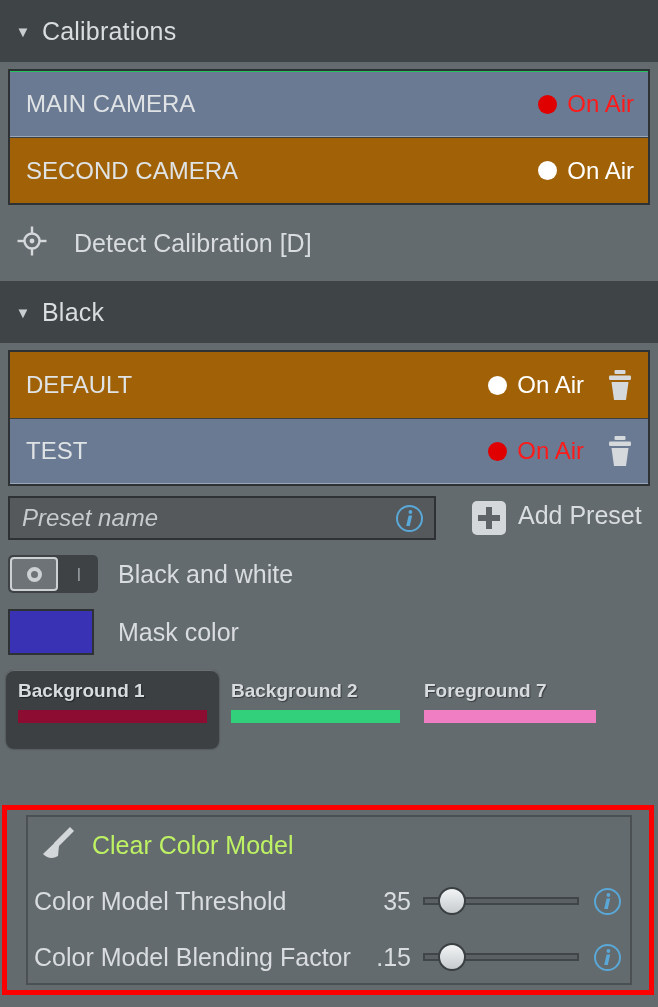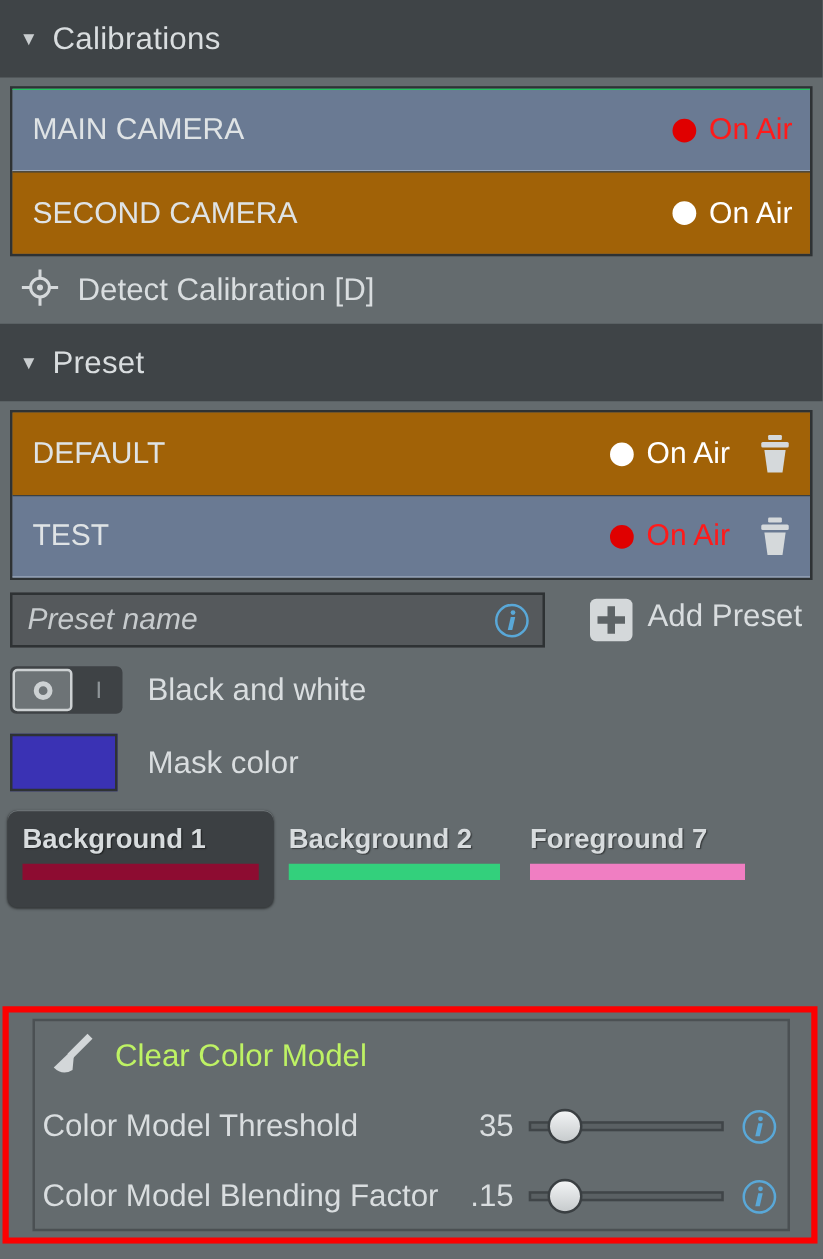--- a/index.html
+++ b/index.html
@@ -98,25 +98,26 @@
   .onair-label.live { color: #ff1a1a; }
   .trash {
     margin-left: 22px;
     width: 28px;
     height: 32px;
     display: block;
   }
 
   
   .action-row {
-    height: 54px;
+    height: 76px;
     display: flex;
     align-items: center;
     padding-left: 16px;
     box-sizing: border-box;
+    gap: 12px;
   }
   .action-row .label {
     font-size: 25px;
     color: #d9dddf;
     margin-left: 14px;
   }
 
   
   .preset-row {
     display: flex;
@@ -258,21 +259,21 @@
     align-items: stretch;
     justify-content: flex-start;
     flex: 0 0 auto;
   }
   .tab.active {
     background: #3c4043;
     border-radius: 8px;
     box-shadow: inset 0 1px 0 #6b7174, 0 1px 2px rgba(0,0,0,.5);
   }
   .tab-label {
-    font-size: 22px;
+    font-size: 19px;
     font-weight: bold;
     color: #d8dcde;
     white-space: nowrap;
     overflow: hidden;
     text-shadow: 1px 1px 1px rgba(0,0,0,.45);
     line-height: 1.2;
   }
   .tab-bar {
     height: 13px;
     margin-top: 7px;
@@ -409,21 +410,21 @@
         <line x1="16" y1="23.5" x2="16" y2="30.5" stroke="#d5d9db" stroke-width="2.4"></line>
         <line x1="1.5" y1="16" x2="8.5" y2="16" stroke="#d5d9db" stroke-width="2.4"></line>
         <line x1="23.5" y1="16" x2="30.5" y2="16" stroke="#d5d9db" stroke-width="2.4"></line>
       </svg>
     </span>
     <span class="label">Detect Calibration [D]</span>
   </div>
 
   <div class="section-header">
     <span class="disclosure">▼</span>
-    <span class="section-title">Preset</span>
+    <span class="section-title">Black</span>
   </div>
 
   <div class="list-box">
 
     <div class="list-row">
       <span class="row-name">DEFAULT</span>
       <span class="onair">
         <span class="onair-dot"></span>
         <span class="onair-label">On Air</span>
       </span>

